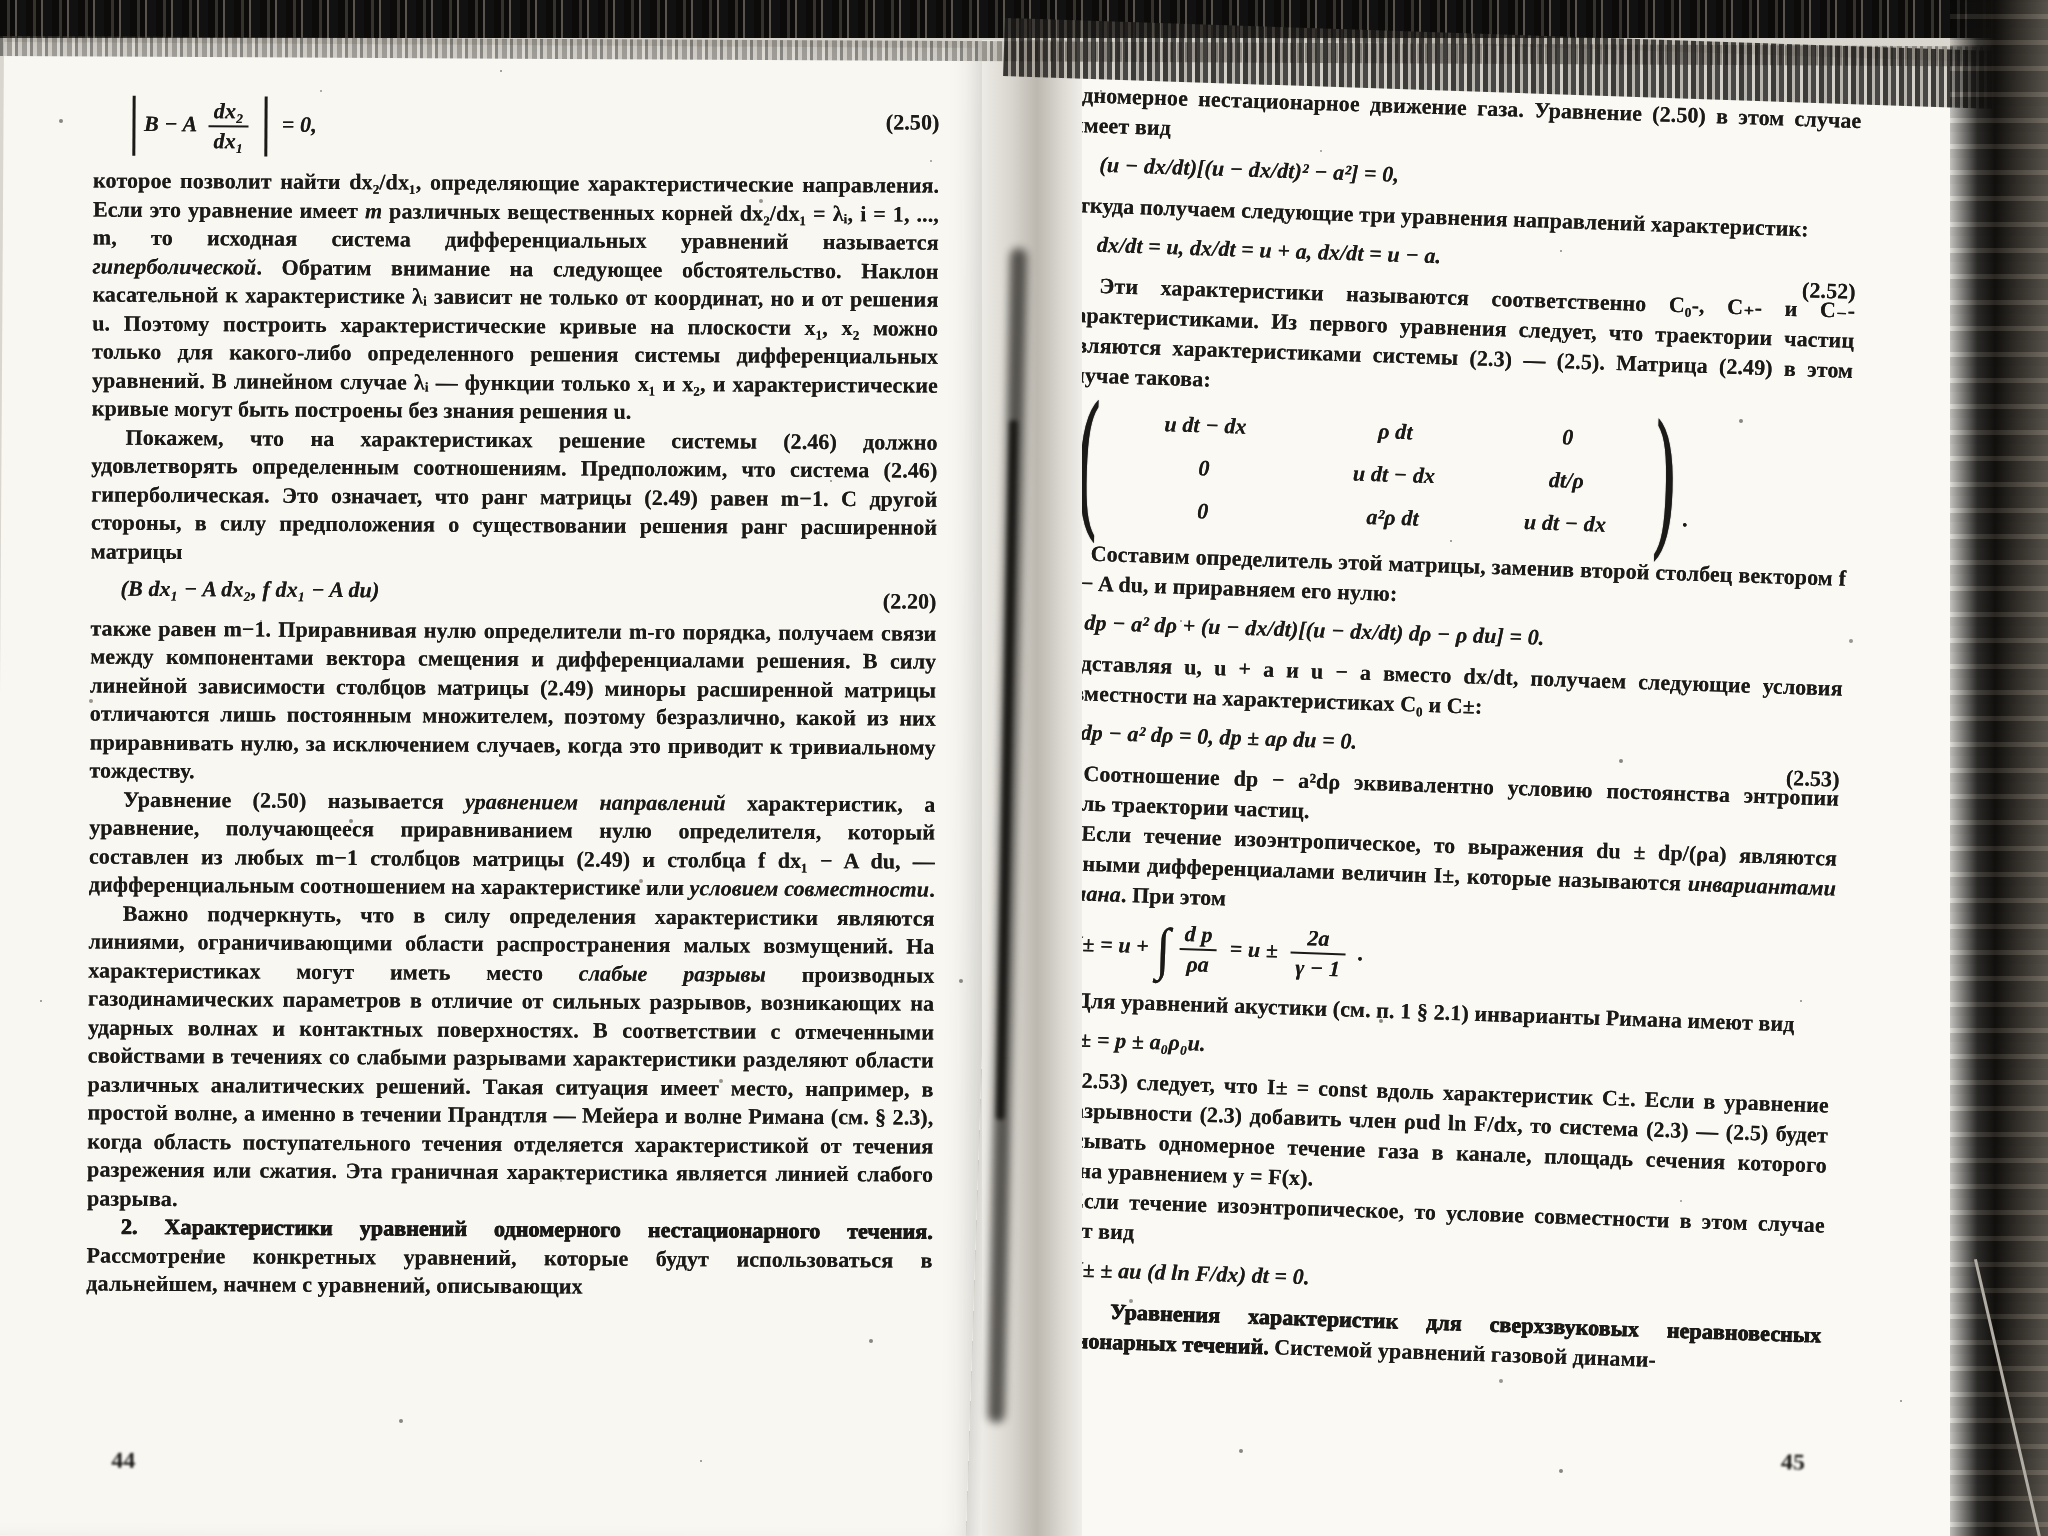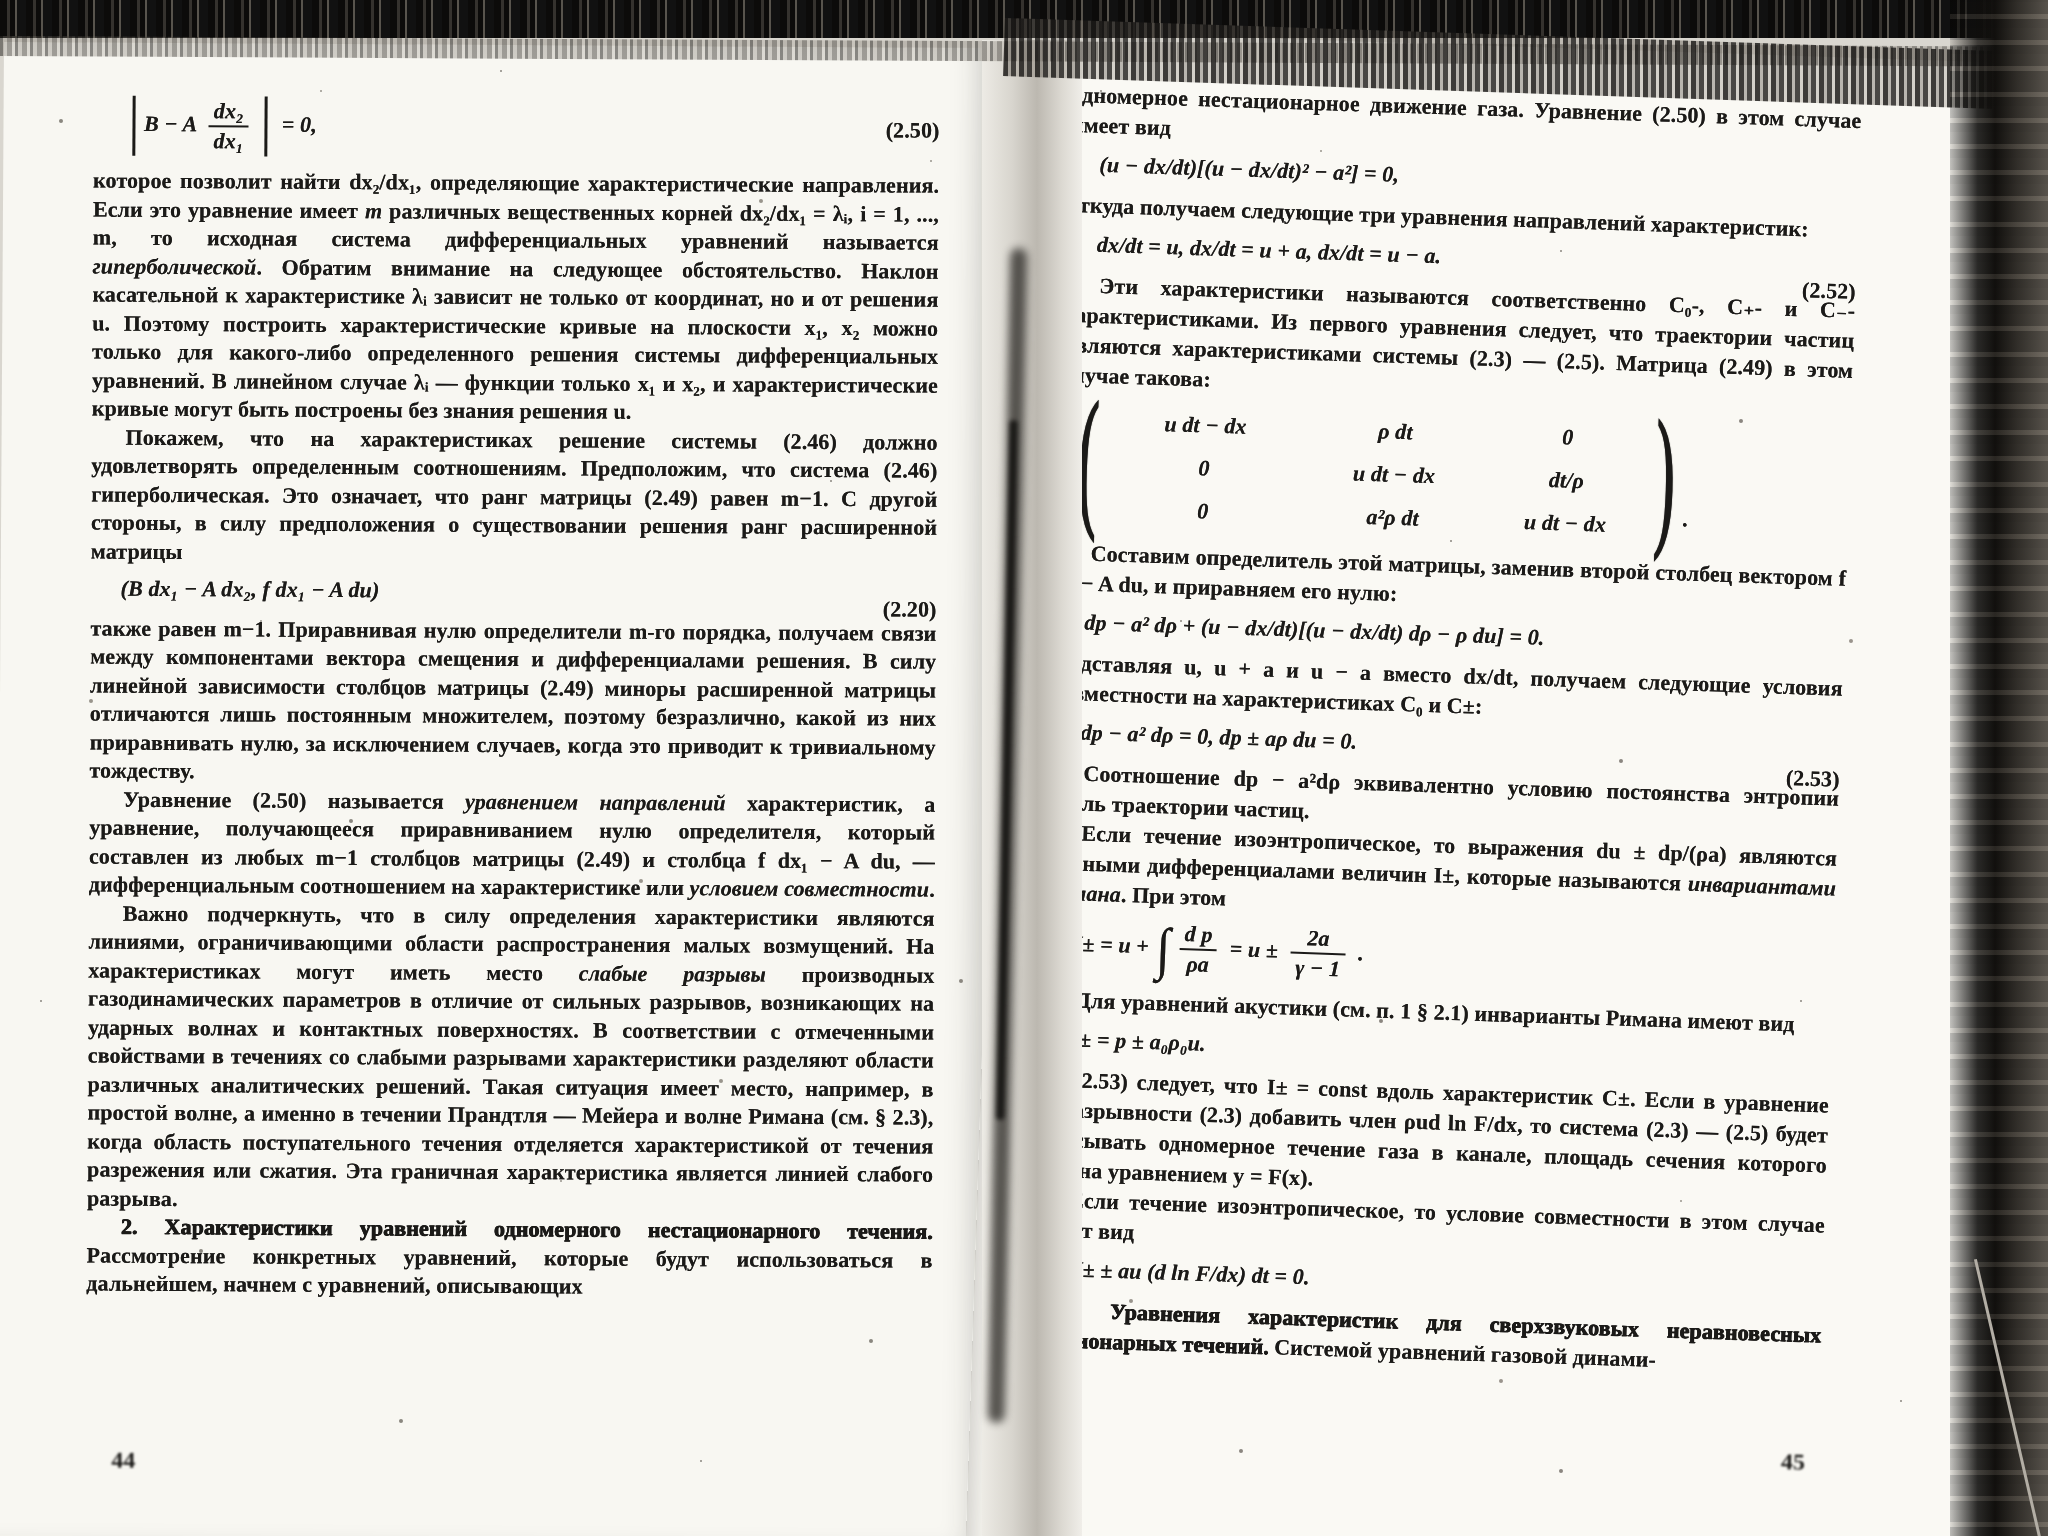--- a/index.html
+++ b/index.html
@@ -51,21 +51,21 @@
   .textcol{position:absolute;text-align:justify;font-weight:bold;
     text-shadow:0 0 .6px rgba(27,26,24,.85);letter-spacing:.1px;}
   #left-text{left:90px;top:44px;width:846px;font-size:22px;line-height:28.5px;}
   #right-text{left:58px;top:48px;width:790px;font-size:22px;line-height:30px;}
   .textcol p{margin:0;}
   .ind{text-indent:34px;}
   .hd{text-shadow:.7px 0 0 currentColor,0 .5px 0 currentColor,0 0 .6px rgba(27,26,24,.9);}
 
   .eq{position:relative;margin:9px 0 11px 30px;padding-right:128px;
       font-style:italic;text-align:left;text-indent:0;}
-  .eq-tag{position:absolute;right:0;top:16px;font-style:normal;}
+  .eq-tag{position:absolute;right:0;top:8px;font-style:normal;}
   .tag-low .eq-tag{top:22px;}
   .detbar{display:inline-block;width:2.5px;height:60px;background:#1b1a18;vertical-align:middle;margin:0 9px;}
   .frac{display:inline-flex;flex-direction:column;vertical-align:middle;text-align:center;
         margin:0 7px;line-height:1.2;font-style:italic;}
   .frac .fnum{border-bottom:2.2px solid #1b1a18;padding:0 5px 1px;}
   .frac .fden{padding:1px 5px 0;}
   .int{font-size:50px;font-style:normal;display:inline-block;transform:scaleY(1.15);
        vertical-align:middle;margin:0 2px;line-height:1;}
   .eq-matrix{display:flex;align-items:center;gap:4px;margin:16px 0 16px 14px;font-style:italic;}
   .bigparen{font-family:"DejaVu Serif",serif;font-style:normal;font-weight:normal;font-size:64px;

